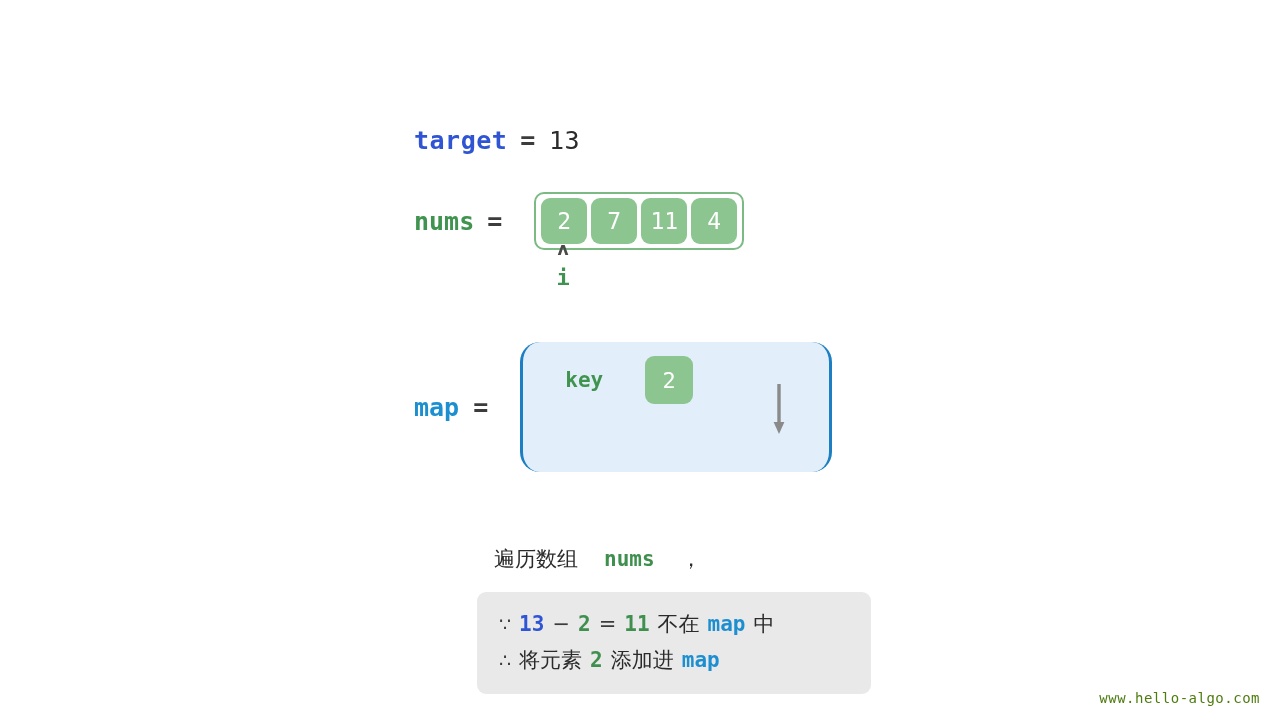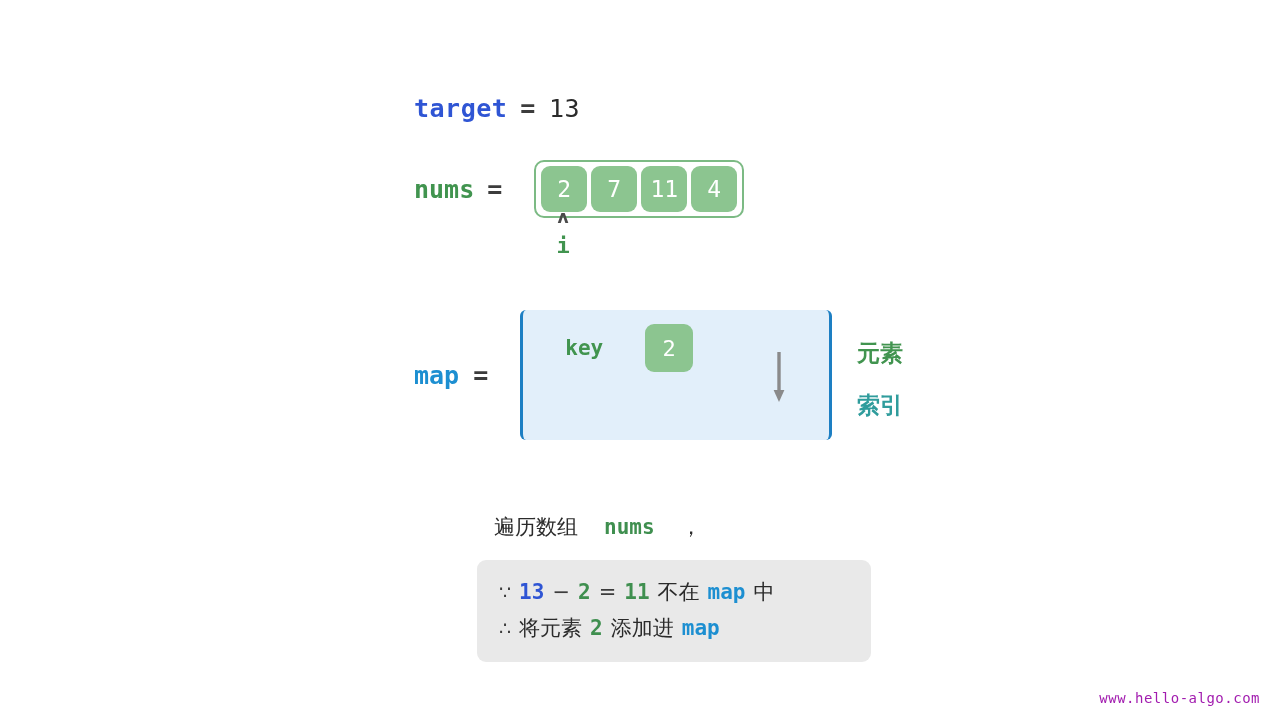--- a/index.html
+++ b/index.html
@@ -11,20 +11,21 @@
     height: 720px;
     background: #ffffff;
     font-family: "DejaVu Sans Mono", "Liberation Mono", monospace;
     position: relative;
     overflow: hidden;
   }
 
   .canvas {
     position: absolute;
     inset: 0;
+    margin-top: 32px;
   }
 
   
   .abs { position: absolute; }
 
   
   #target-row {
     left: 414px;
     top: 94px;
     display: flex;
@@ -110,21 +111,21 @@
     margin-right: 14px;
   }
   #map-row .eq-sign { font-size: 25px; margin-right: 32px; }
 
   #map-box {
     width: 312px;
     height: 130px;
     background: #e2effa;
     border-left: 3px solid #1d7fc3;
     border-right: 3px solid #1d7fc3;
-    border-radius: 6px;
+    border-radius: 20px;
     position: relative;
     box-sizing: border-box;
   }
   .map-rowline {
     position: absolute;
     display: flex;
     align-items: center;
     left: 0;
     width: 100%;
   }
@@ -246,21 +247,21 @@
     font-size: 22px;
     font-weight: bold;
     font-family: "DejaVu Sans Mono", "Liberation Mono", monospace;
     letter-spacing: 1px;
   }
 
   
   #watermark {
     right: 20px;
     bottom: 14px;
-    color: #a21caf;
+    color: #4d7c0f;
     font-size: 14px;
     font-family: "DejaVu Sans Mono", "Liberation Mono", monospace;
     letter-spacing: 0.5px;
   }
 </style>
 </head>
 <body>
 
 <div class="canvas">
 
@@ -298,24 +299,20 @@
       </div>
 
 
       <svg id="map-arrow" viewBox="0 0 14 52">
         <line x1="7" y1="0" x2="7" y2="40" stroke="#8a8a8a" stroke-width="3.4"></line>
         <polygon points="7,50 1.6,38 12.4,38" fill="#8a8a8a"></polygon>
       </svg>
     </div>
   </div>
 
-  <div class="abs" id="map-annotations">
-    <div class="ann-element">元素</div>
-    <div class="ann-index">索引</div>
-  </div>
 
   <div class="abs" id="caption-line">
     <span>遍历数组</span>
     <span class="code-green">nums</span>
     <span>，</span>
   </div>
 
   <div class="abs" id="reason-box">
     <div class="reason-line">
       <span class="logic-sym">∵</span>

